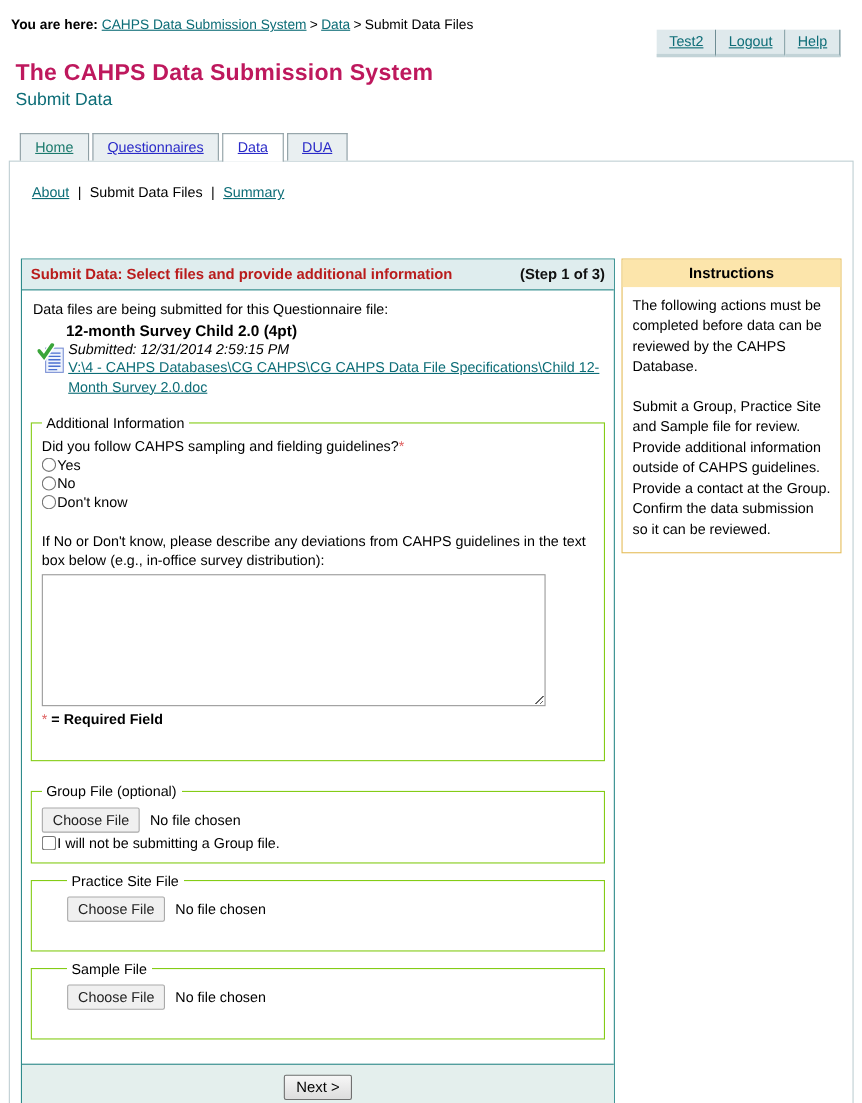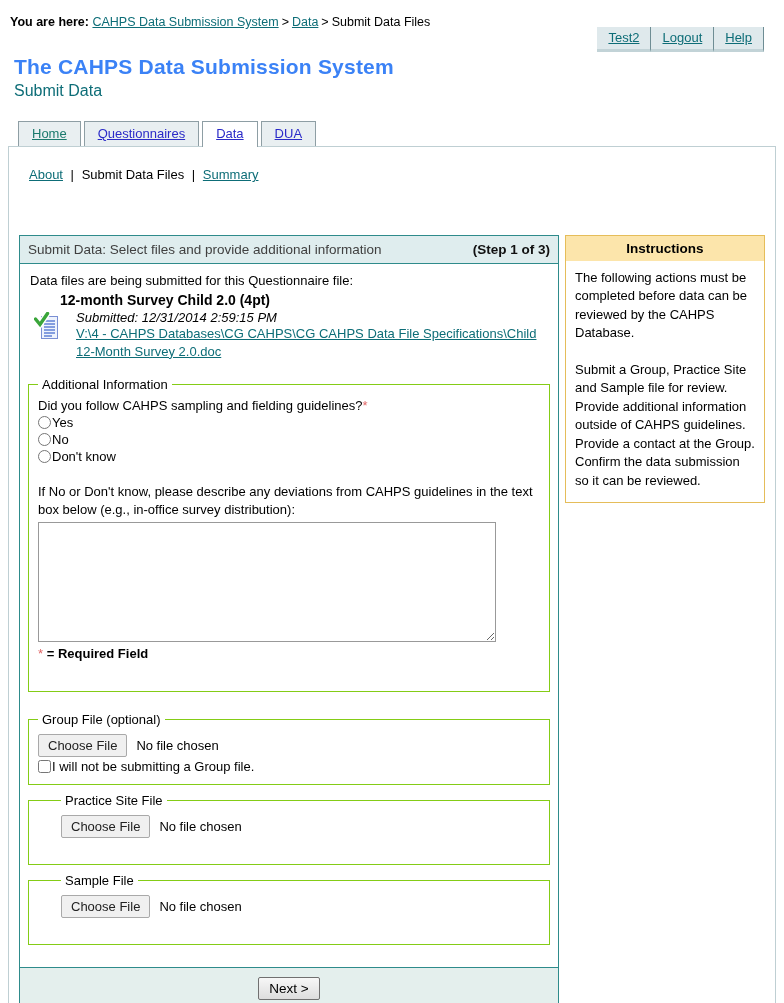--- a/index.html
+++ b/index.html
@@ -24,21 +24,21 @@
   .user-btn {
     background: #dfe9ec;
     padding: 3px 11px 4px;
     border-right: 1px solid #6e8d94;
     border-bottom: 3px solid #c2d3d7;
   }
   .user-btn a { color: #0d6d77; text-decoration: underline; font-size: 13px; }
 
   
   h1.page-title {
-    color: #3b82f6;
+    color: #be185d;
     font-size: 21px;
     font-weight: bold;
     margin: 26px 16px 0 14px;
     letter-spacing: 0.2px;
   }
   .page-subtitle { color: #0d6d77; font-size: 16px; margin: 3px 0 0 14px; }
 
   
   .tabs { display: flex; margin: 21px 0 0 18px; position: relative; z-index: 2; }
   .tab {
@@ -68,26 +68,26 @@
   .content-row { display: flex; align-items: flex-start; margin-top: 53px; gap: 6px; }
 
   
   .main-panel { width: 540px; border: 1px solid #2e8b8b; background: #fff; }
   .panel-header {
     display: flex; justify-content: space-between; align-items: center;
     background: #dfedee;
     border-bottom: 1px solid #2e8b8b;
     padding: 6px 8px;
   }
-  .panel-header .ph-title { color: #404040; font-weight: normal; font-size: 13.5px; }
+  .panel-header .ph-title { color: #b91c1c; font-weight: bold; font-size: 13.5px; }
   .panel-header .ph-step { font-weight: bold; font-size: 13.5px; color: #111; }
 
   .intro { padding: 9px 10px 2px; }
   .q-name { font-weight: bold; font-size: 14px; margin: 4px 0 2px 30px; }
-  .file-row { display: flex; margin: 2px 0 6px 4px; gap: 14px; }
+  .file-row { display: flex; margin: 2px 0 6px 4px; }
   .doc-icon { flex: 0 0 28px; padding-top: 2px; }
   .file-meta { flex: 1; }
   .submitted { font-style: italic; }
   .file-link { color: #0d6d77; text-decoration: underline; word-break: break-word; line-height: 1.35; }
 
   
   fieldset {
     border: 1px solid #84cc16;
     margin: 10px 8px 0;
     padding: 3px 9px 8px;

